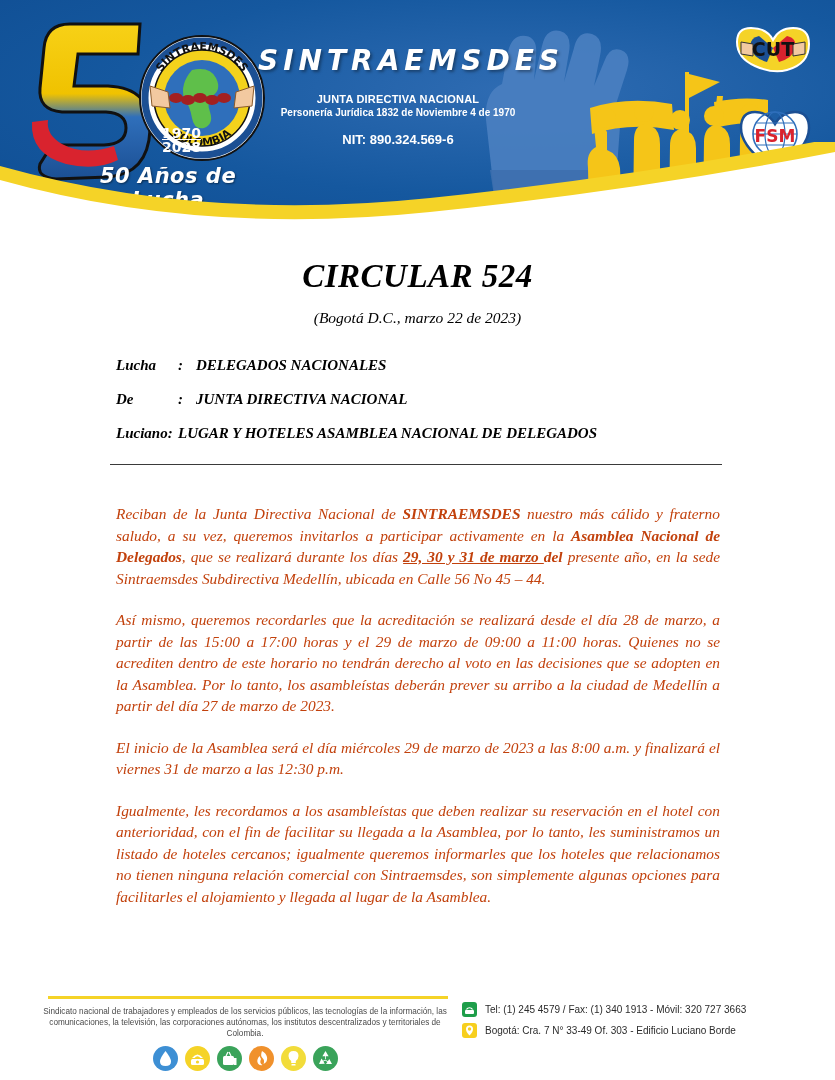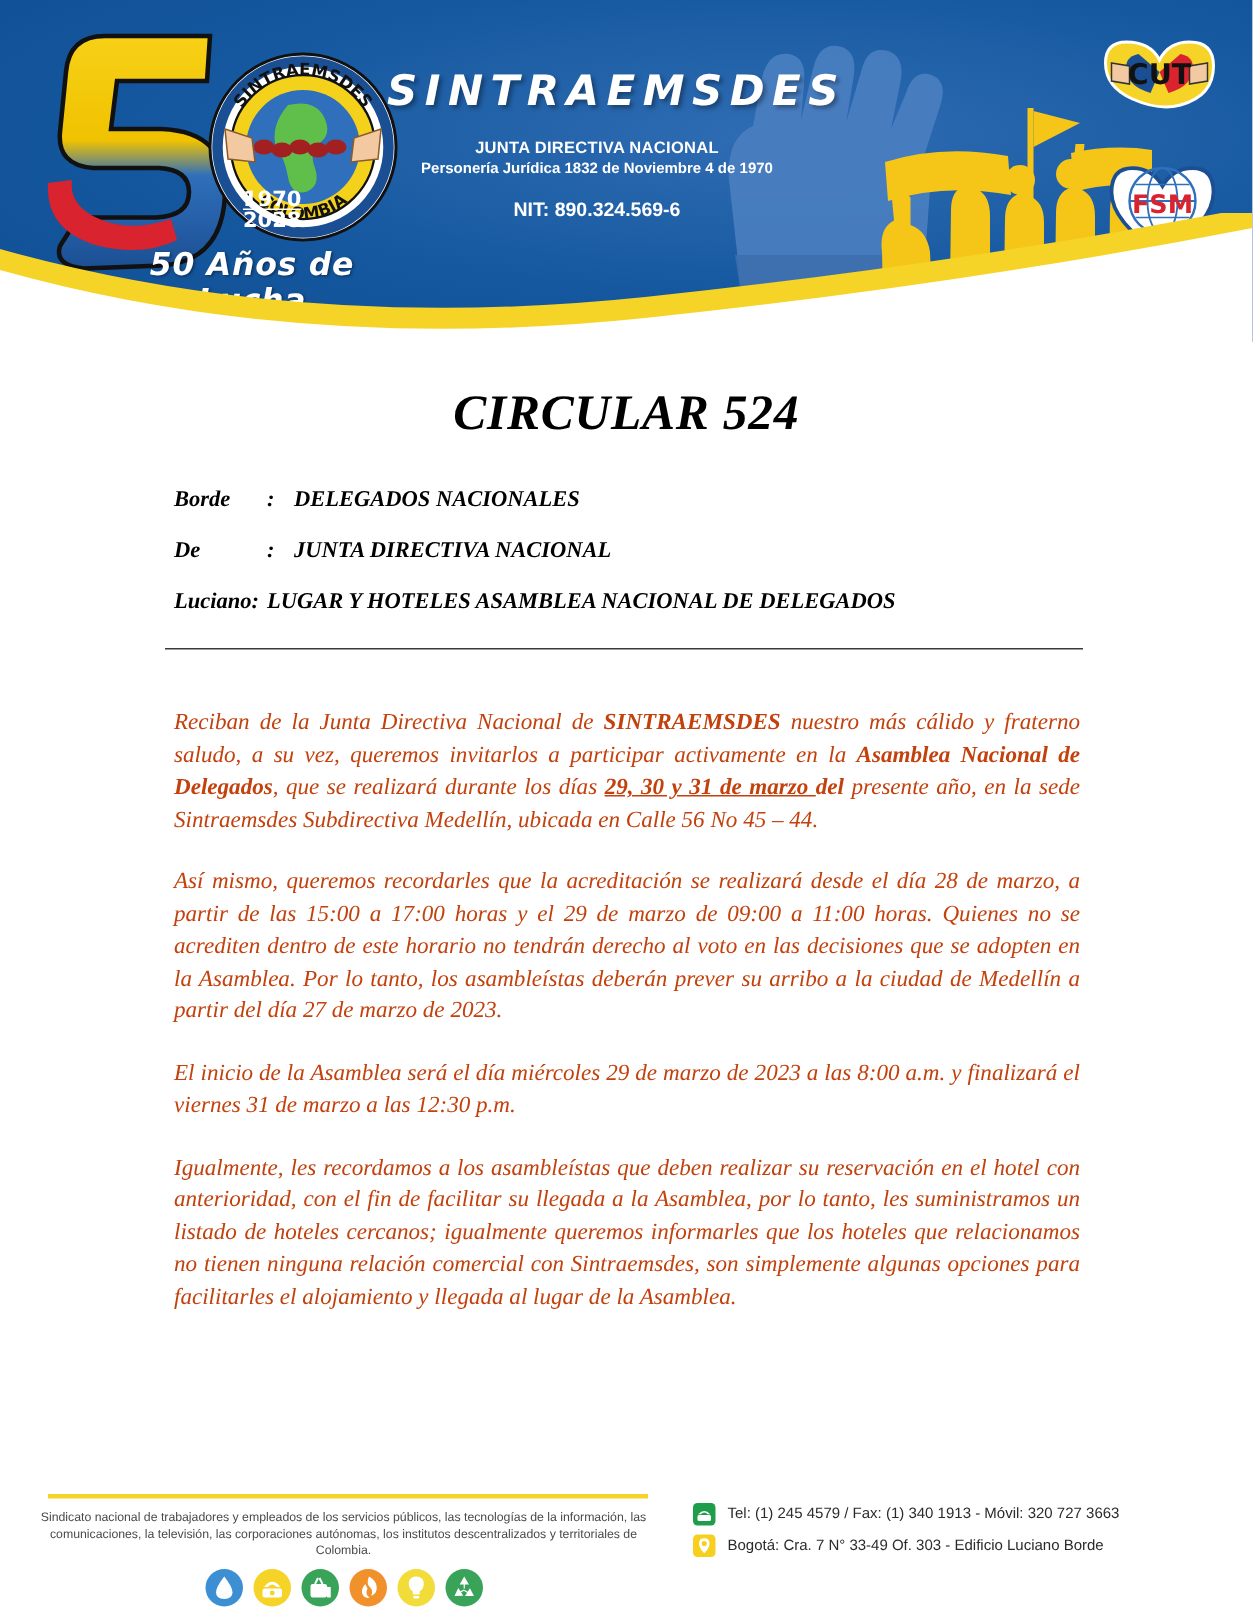--- a/index.html
+++ b/index.html
@@ -136,21 +136,21 @@
     margin: 0 0 20px 0;
   }
   .para b { font-weight: bold; }
   .para u { text-decoration: underline; }
 
   
   .footer {
     position: absolute; left: 0; bottom: 0;
     width: 835px; height: 88px;
   }
-  .footer-left { position: absolute; left: 24px; top: 4px; width: 418px; }
+  .footer-left { position: absolute; left: 40px; top: 4px; width: 418px; }
   .footer-yline {
     width: 400px; height: 3px; background: #f5d327; margin: 0 0 7px 8px;
   }
   .footer-legend {
     font-family: "Liberation Sans", sans-serif;
     font-size: 8.2px; line-height: 11px;
     color: #4a4a4a; text-align: center;
     width: 410px;
   }
   .footer-icons {
@@ -332,24 +332,25 @@
     <svg viewBox="0 0 835 86" preserveAspectRatio="none">
       <path d="M0 30 Q200 86 430 62 Q640 40 835 2 L835 86 L0 86 Z" fill="#ffffff"></path>
       <path d="M0 24 Q200 80 430 56 Q640 34 835 -4 L835 10 Q640 48 430 70 Q200 94 0 38 Z" fill="#f5d327"></path>
     </svg>
   </div>
 </div>
 
 <div class="doc">
 
   <h1 class="doc-title">CIRCULAR 524</h1>
+  <div class="doc-date">(Bogotá D.C., marzo 22 de 2023)</div>
 
   <div class="fields">
     <div class="field-row">
-      <span class="field-label">Borde</span>
+      <span class="field-label">Lucha</span>
       <span class="field-colon">:</span>
       <span class="field-value">DELEGADOS NACIONALES</span>
     </div>
     <div class="field-row">
       <span class="field-label">De</span>
       <span class="field-colon">:</span>
       <span class="field-value">JUNTA DIRECTIVA NACIONAL</span>
     </div>
     <div class="field-row asunto">
       <span class="field-label">Luciano:</span>

